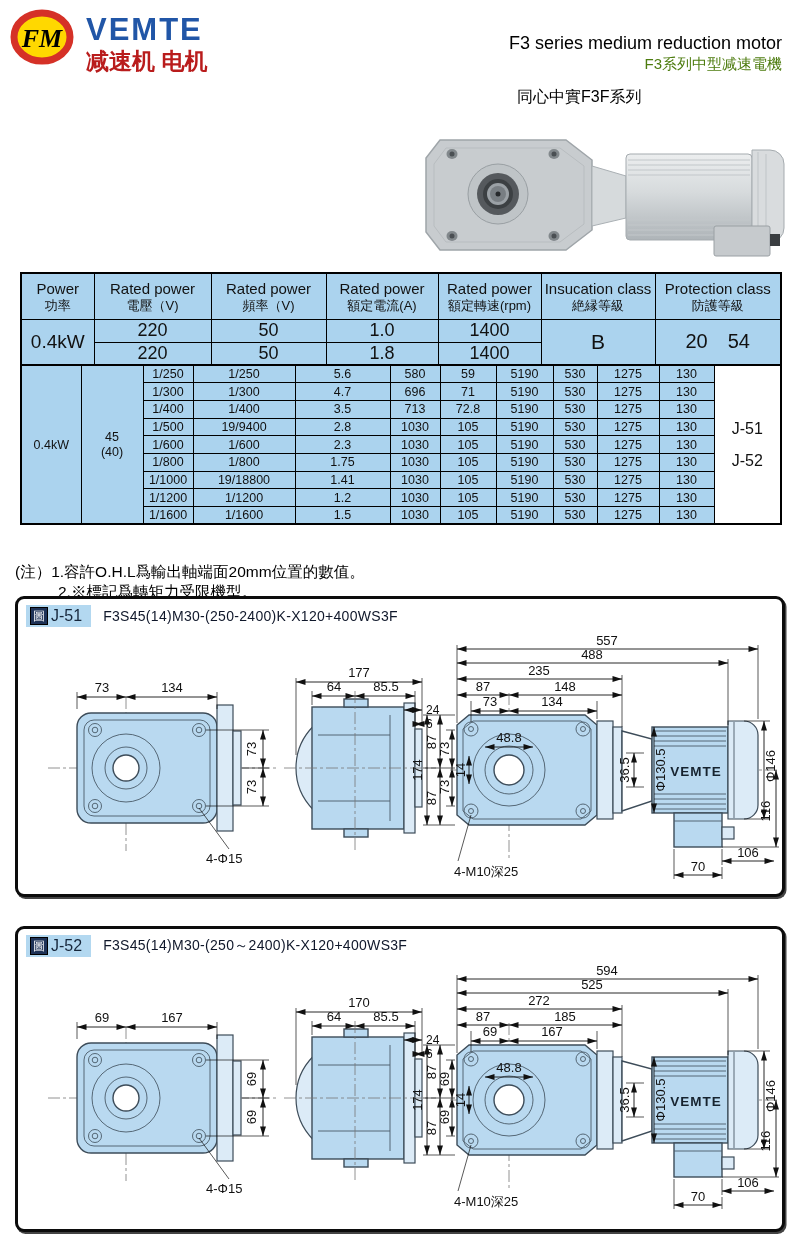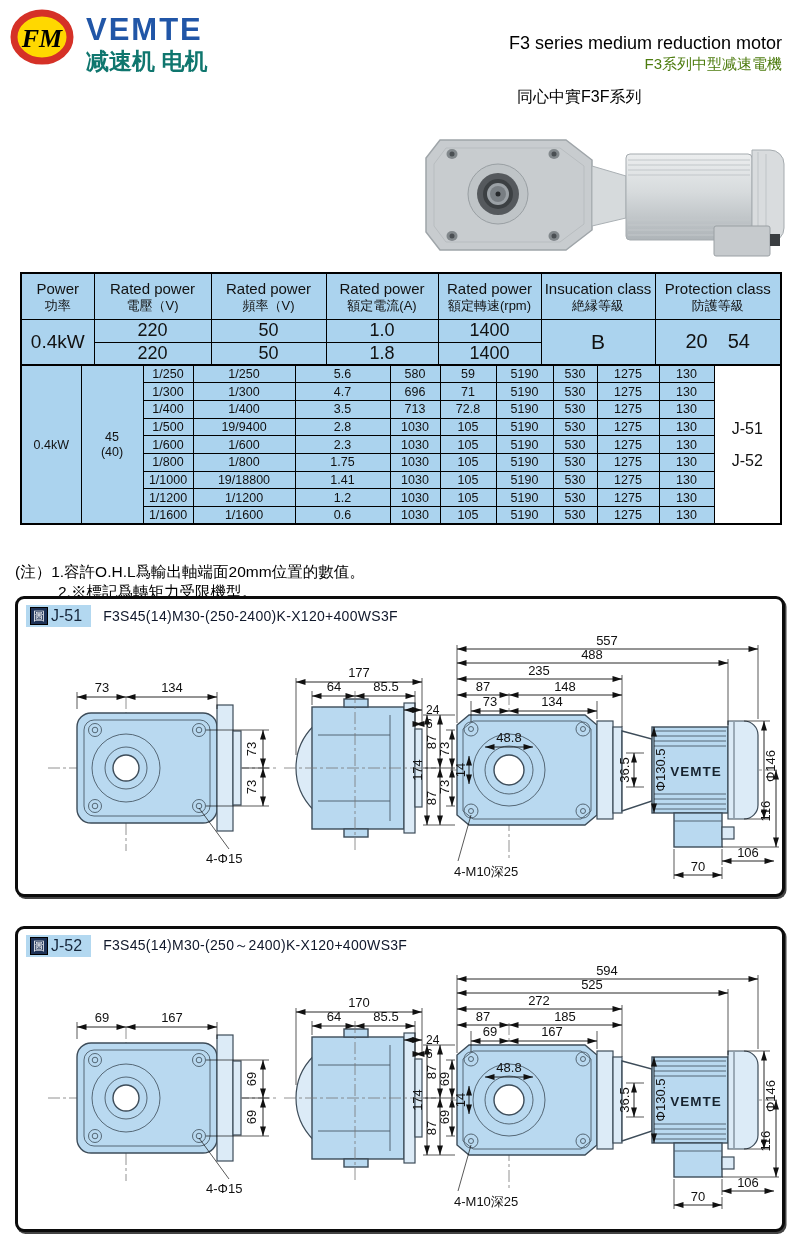--- a/index.html
+++ b/index.html
@@ -5,21 +5,21 @@
   *{margin:0;padding:0;box-sizing:border-box}
   html,body{width:800px;background:#fff}
   body{height:1244px;position:relative;overflow:hidden;font-family:"Liberation Sans",sans-serif;color:#111}
   .abs{position:absolute}
 
   
   .logo{left:10px;top:4px;display:flex;align-items:center}
   .logo-mono{font:italic 900 26px "Liberation Serif",serif}
   .brandwrap{margin-left:10px;margin-top:10px;line-height:1.05}
   .brand{font-weight:bold;font-size:31px;letter-spacing:2px;color:#2156a7}
-  .brandsub{font-weight:bold;font-size:23px;color:#0f766e;margin-top:2px}
+  .brandsub{font-weight:bold;font-size:23px;color:#b91c1c;margin-top:2px}
   .title-en{right:18px;top:33px;font-size:18px;color:#000}
   .title-zh{right:18px;top:55px;font-size:15px;color:#4d7c0f}
   .series-note{left:517px;top:87px;font-size:16px;color:#000}
 
   
   table{border-collapse:collapse;table-layout:fixed}
   .t-upper{left:20px;top:272px;width:760px;background:#abd3ee;border:2.5px solid #000}
   .t-upper td{border:1.5px solid #000;text-align:center;vertical-align:middle;overflow:hidden}
   .t-upper tr.hdr td{height:46px}
   .t-upper tr.r td{height:23px}
@@ -292,21 +292,21 @@
         <td>1030</td>
         <td>105</td>
         <td>5190</td>
         <td>530</td>
         <td>1275</td>
         <td>130</td>
       </tr>
   <tr>
         <td>1/1600</td>
         <td>1/1600</td>
-        <td>0.6</td>
+        <td>1.5</td>
         <td>1030</td>
         <td>105</td>
         <td>5190</td>
         <td>530</td>
         <td>1275</td>
         <td>130</td>
       </tr>
 </tbody>
   </table>
 

